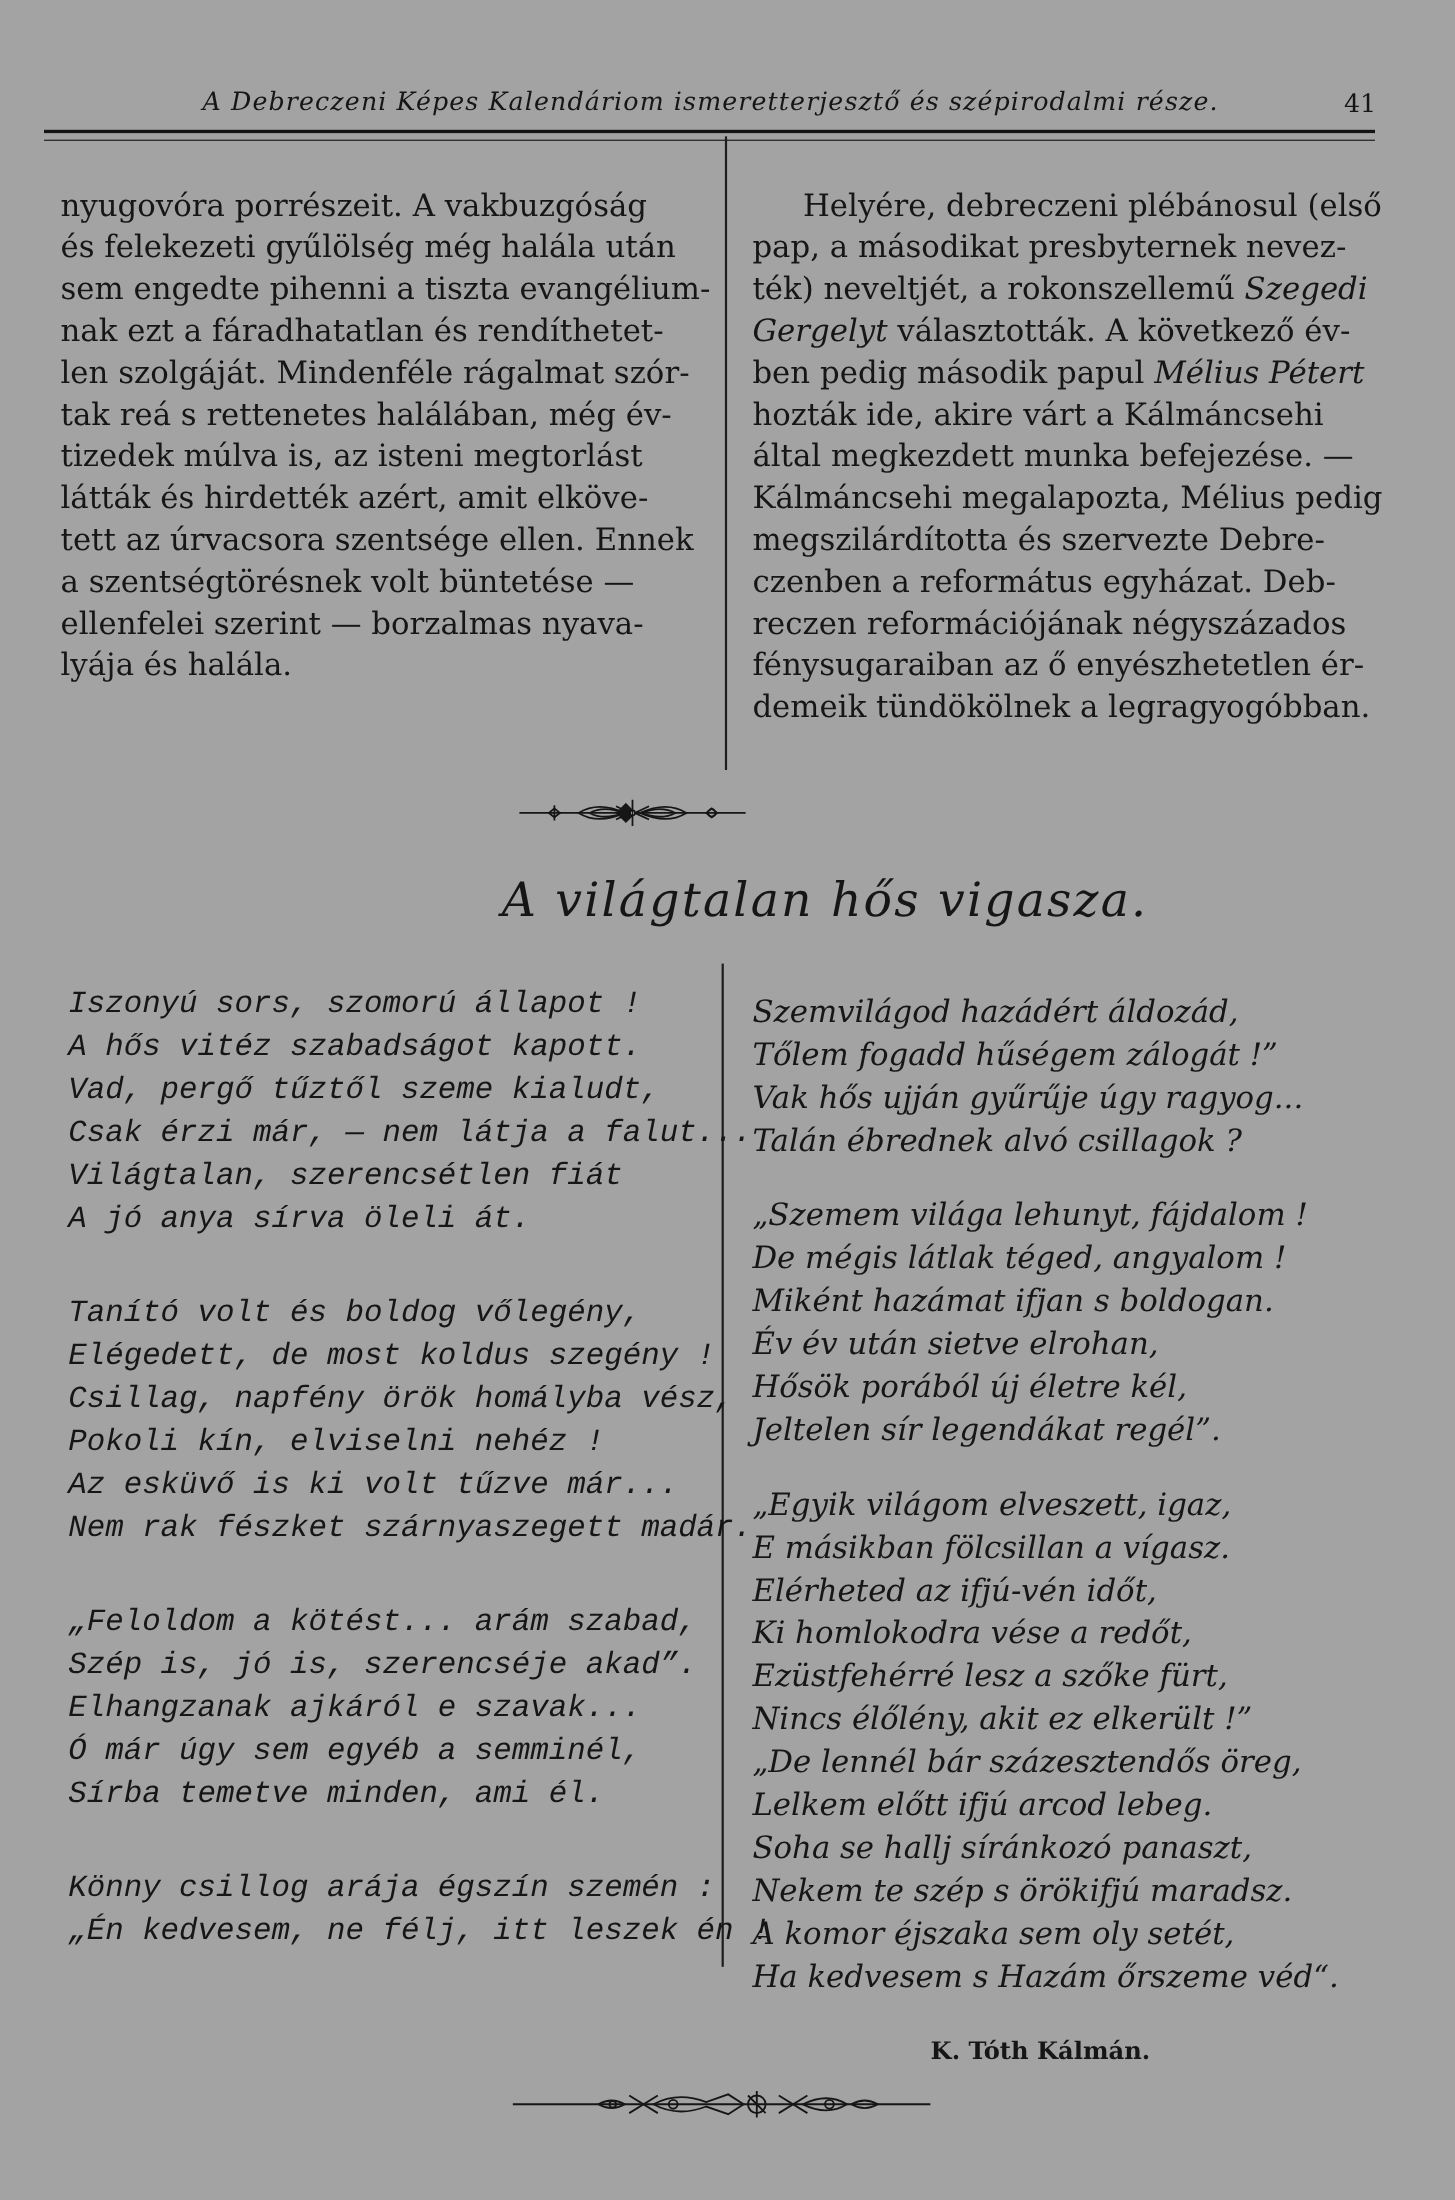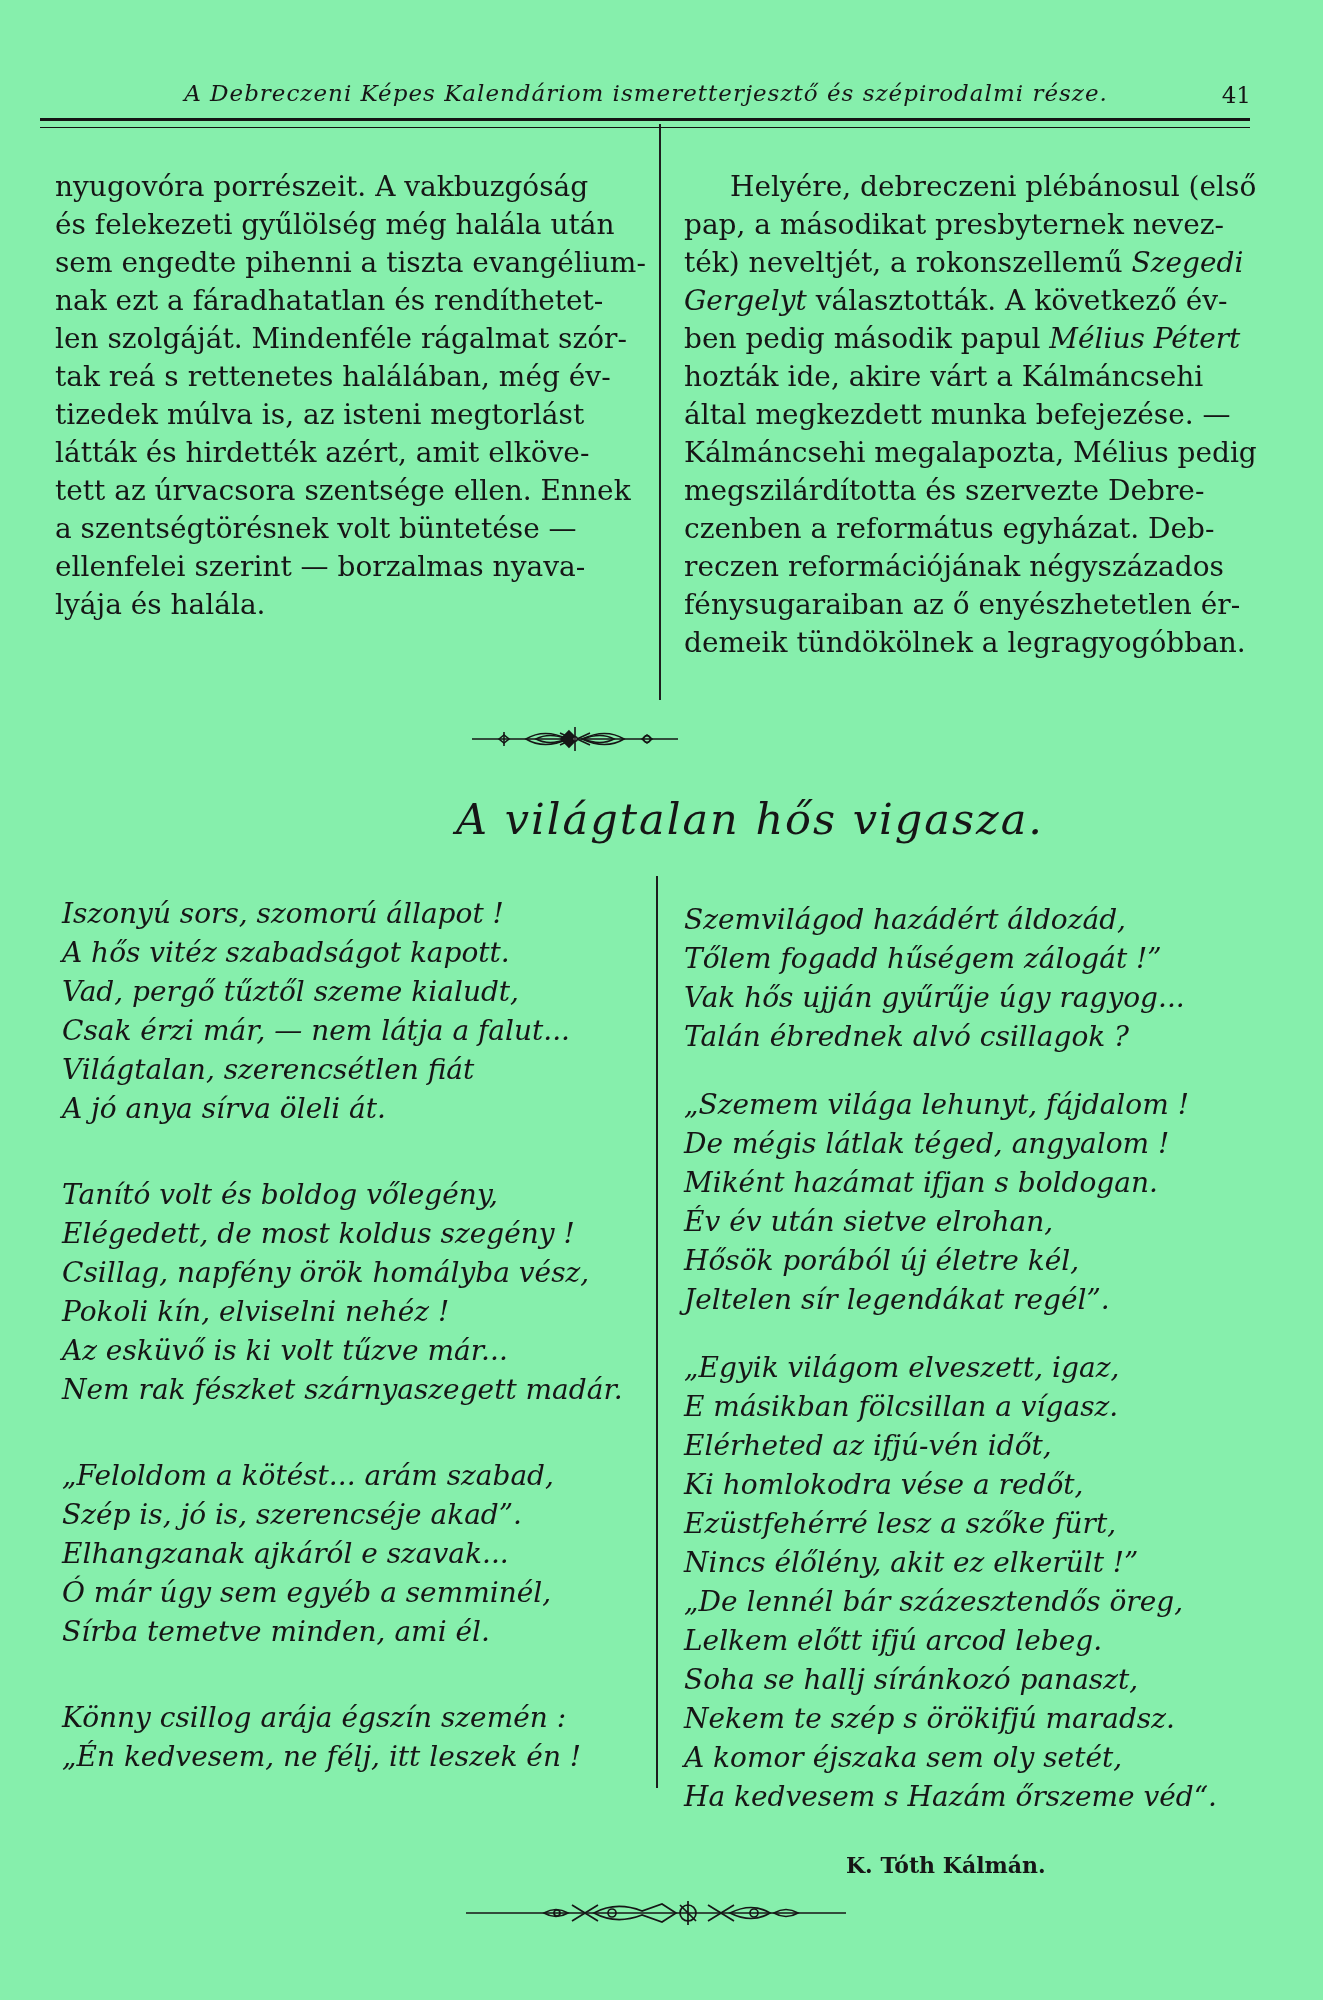--- a/index.html
+++ b/index.html
@@ -1,19 +1,19 @@
 <!DOCTYPE html>
 <html><head>
 <meta charset="utf-8">
 <style>
   html,body{margin:0;padding:0;background:#e8e8e4;}
   .page{
     position:relative;
     width:1323px;height:2000px;
-    background:#86efac;
+    background:#a3a3a3;
     font-family:"DejaVu Serif","Liberation Serif",serif;
     color:#161616;
     overflow:hidden;
   }
   
   .running-head{
     position:absolute;top:80px;left:40px;width:1212px;
     text-align:center;
     font-style:italic;font-size:23px;letter-spacing:1px;
     white-space:nowrap;
@@ -53,21 +53,21 @@
     text-align:center;font-style:italic;font-size:43px;
     letter-spacing:2px;white-space:nowrap;
   }
   .poem-col{
     position:absolute;
     font-style:italic;font-size:28px;line-height:39px;
     white-space:nowrap;
   }
   .poem-left{left:62px;top:894px;width:560px;}
   .poem-right{left:684px;top:900px;width:585px;}
-  .poem-left .stanza{margin-bottom:47px;}
+  .poem-left .stanza{margin-bottom:47px;font-family:Liberation Mono, monospace;}
   .poem-right .stanza{margin-bottom:29px;}
   .poem-author{
     position:absolute;top:1852px;left:846px;
     font-weight:bold;font-size:22px;white-space:nowrap;
   }
 </style>
 </head>
 <body>
 
 <div class="page">

